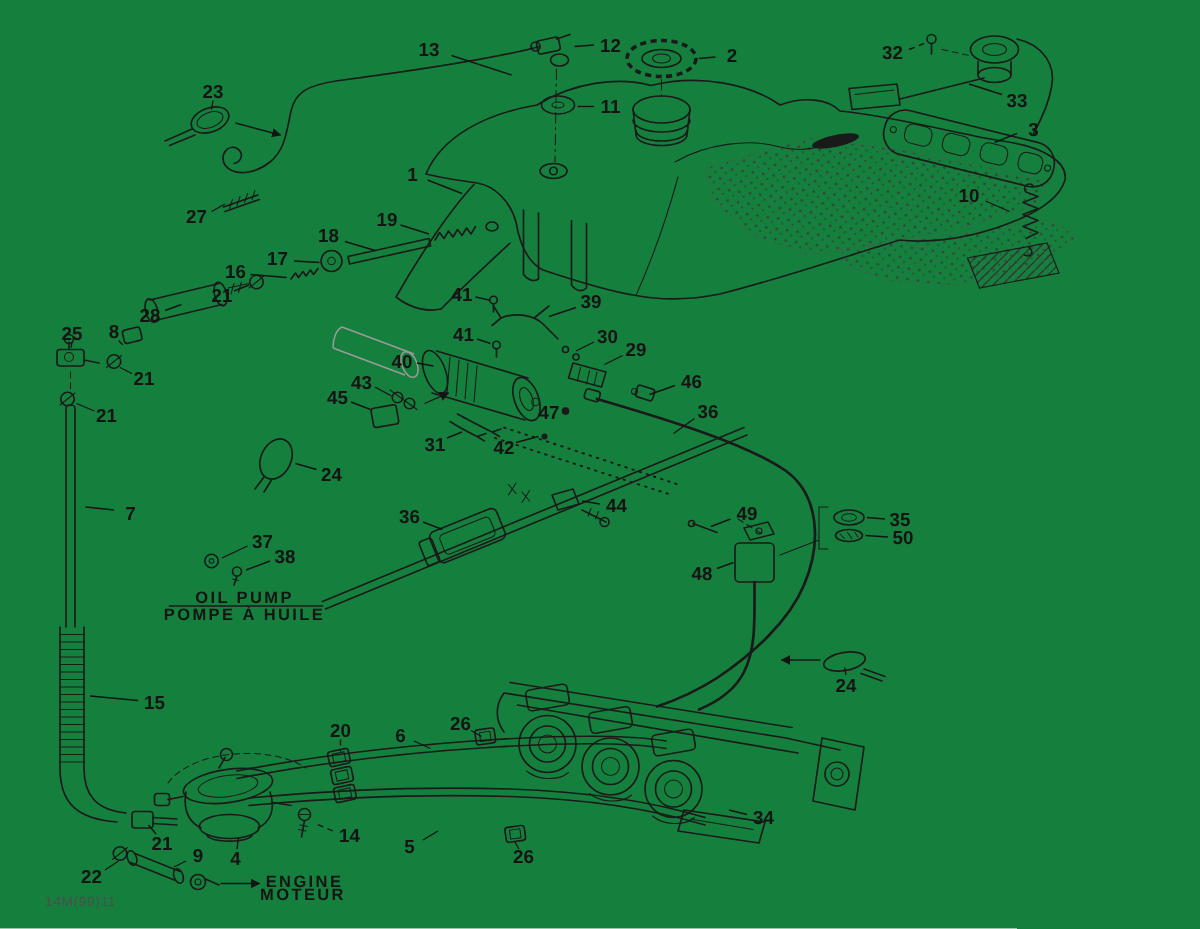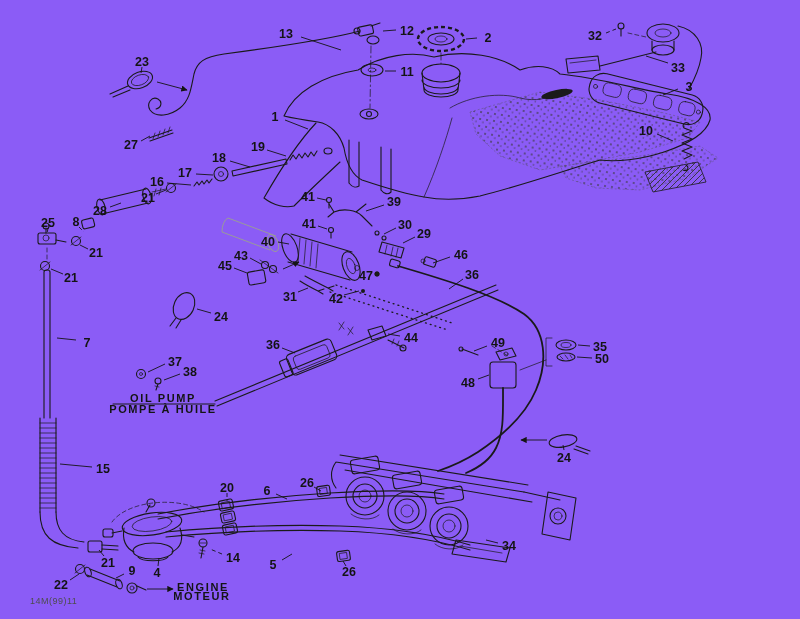--- a/index.html
+++ b/index.html
@@ -1,16 +1,16 @@
 <!DOCTYPE html>
 <html><head>
 <meta charset="utf-8">
 <style>
   html,body{margin:0;padding:0;background:#fff;}
-  .stage{position:relative;width:800px;height:619px;background:#8b5cf6;overflow:hidden;}
+  .stage{position:relative;width:800px;height:619px;background:#15803d;overflow:hidden;}
   svg{display:block;}
   .art{stroke:#1a1a1a;fill:none;stroke-width:1.1;stroke-linecap:round;stroke-linejoin:round;}
   .thin{stroke-width:0.7;}
   .thick{stroke-width:1.8;}
   .ghost{stroke:#9a9a9a;}
   .dsh{stroke-dasharray:4,3;}
   .ddot{stroke-dasharray:7,3,1.5,3;}
   .dotline{stroke-dasharray:1,4;stroke-width:1.3;}
   .fillline{fill:#1a1a1a;stroke:none;}
   .callout{font:600 12.5px "Liberation Sans", sans-serif;fill:#141414;text-anchor:middle;}

